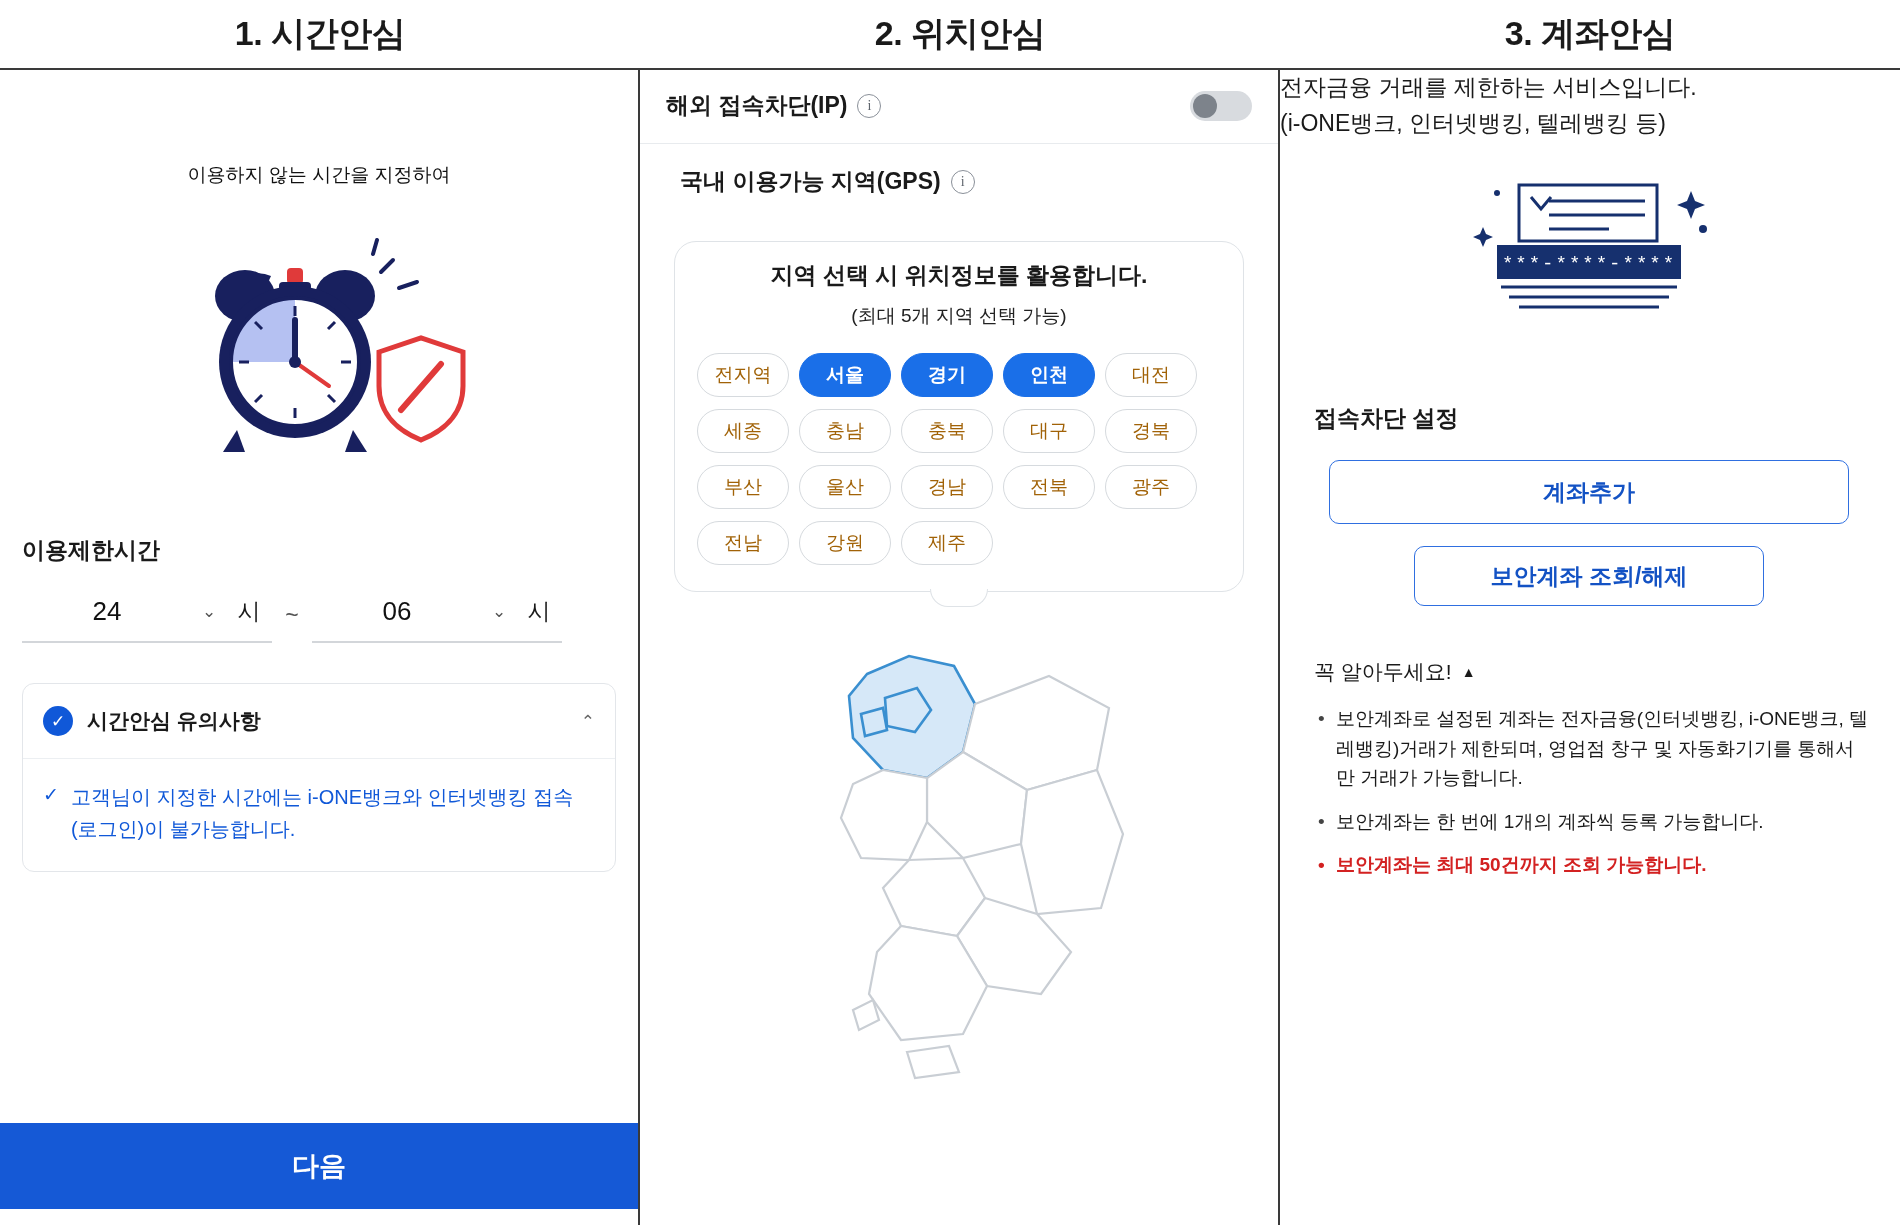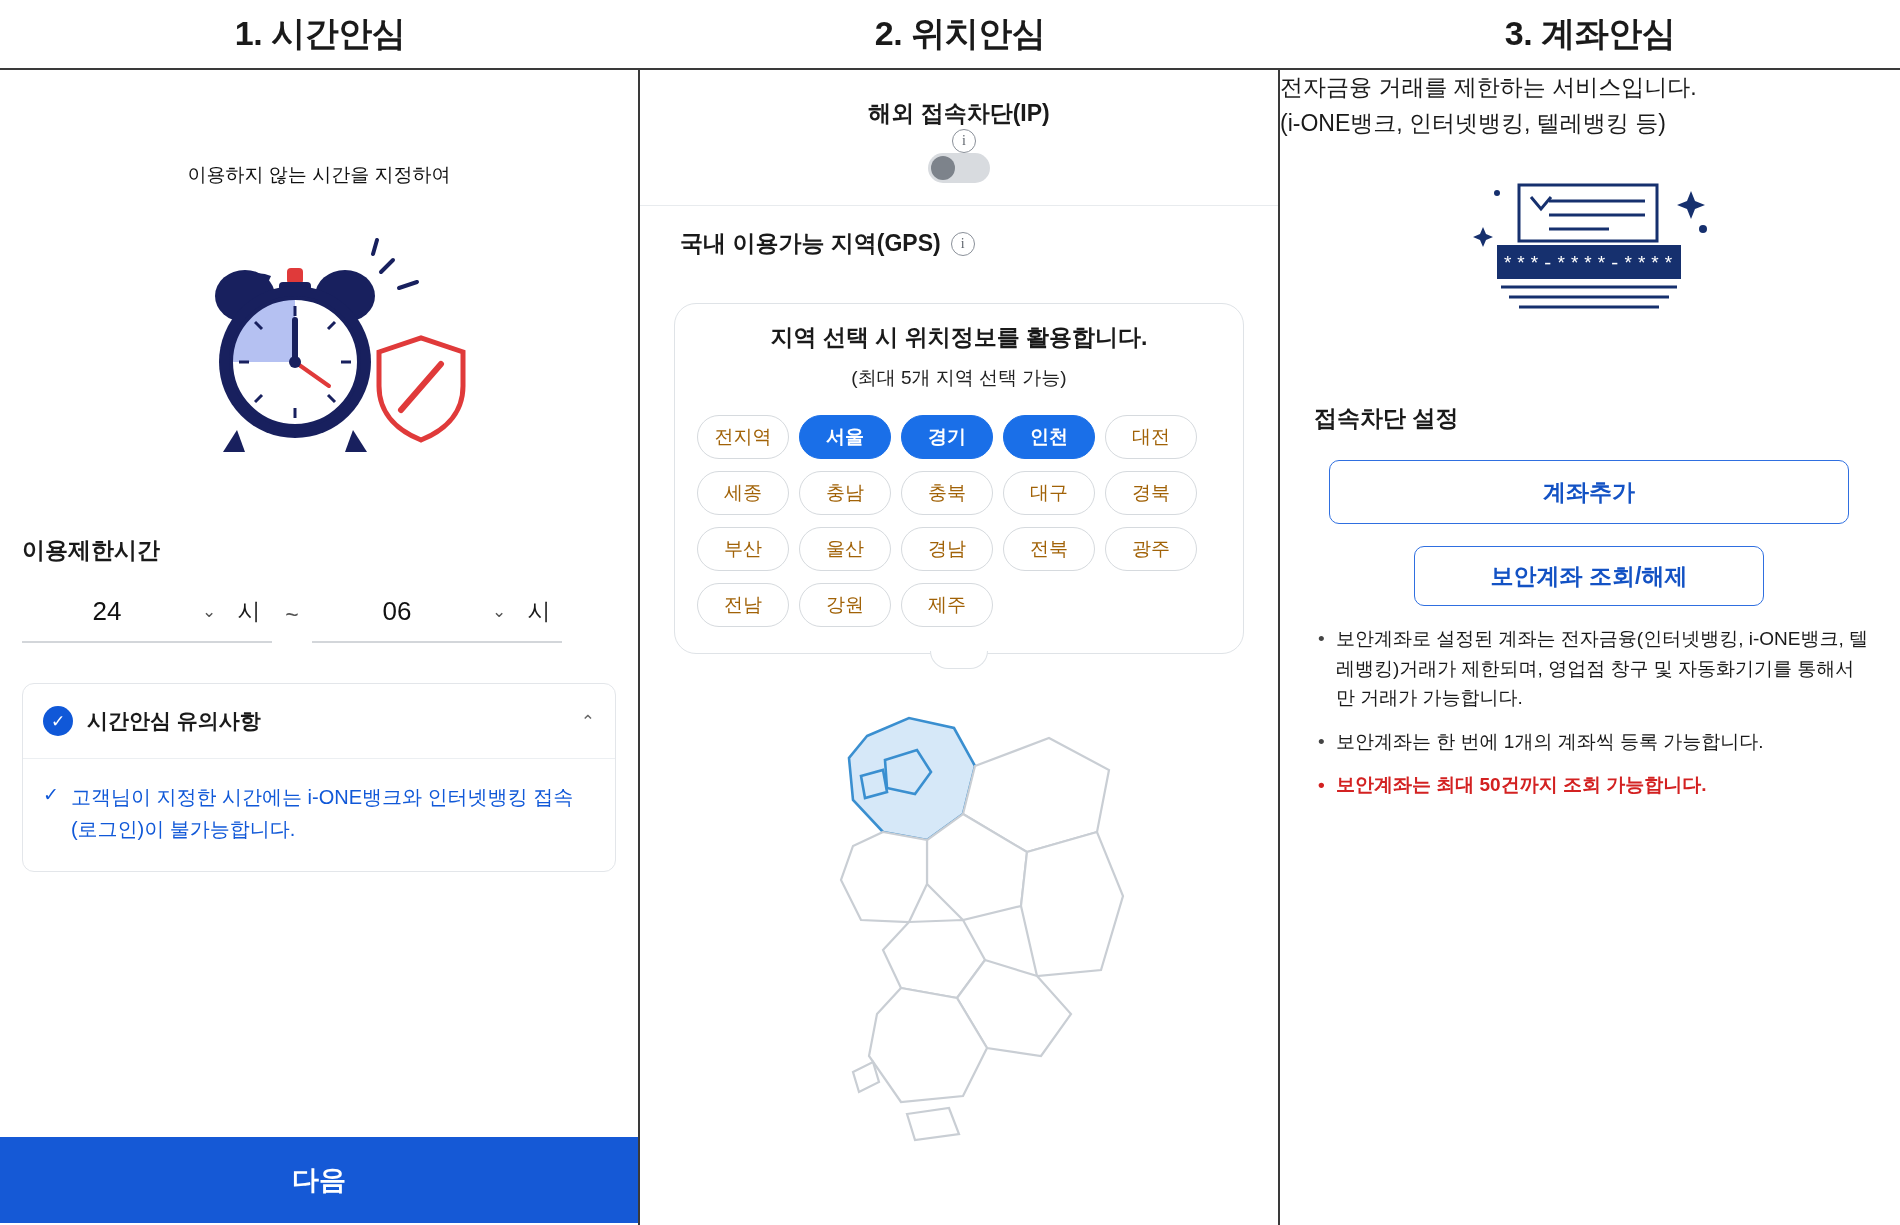--- a/index.html
+++ b/index.html
@@ -117,35 +117,34 @@
     align-items: flex-start;
   }
   .tick { color: #1058d8; font-size: 19px; line-height: 1.5; }
   .notice-text {
     color: #1058d8;
     font-size: 20px;
     line-height: 1.6;
   }
   .next-btn {
     position: absolute;
-    left: 0; bottom: 2px;
+    left: 0; bottom: 16px;
     width: 100%; height: 86px;
     background: #1559d6;
     color: #fff;
     display: flex; align-items: center; justify-content: center;
     font-size: 27px; font-weight: bold;
     border: none; cursor: pointer;
   }
 
   
   .row-ip {
     display: flex; align-items: center;
-    padding: 28px 26px 22px 26px;
+    padding: 20px 26px 22px 26px;
     border-bottom: 1px solid #e8ebee;
-    flex-direction: column;
   }
   .row-label { font-size: 23px; font-weight: bold; }
   .info-i {
     display: inline-flex; align-items: center; justify-content: center;
     width: 24px; height: 24px; border-radius: 50%;
     border: 1.6px solid #8a9099; color: #5d636b;
     font-size: 14px; margin-left: 10px;
     font-family: "Liberation Serif", serif;
   }
   .spacer { flex: 1; }
@@ -457,20 +456,24 @@
             <circle cx="58" cy="26" r="3"></circle>
           </g>
         </svg>
       </div>
 
       <div class="sec-title">접속차단 설정</div>
 
       <button class="btn-outline btn-add">계좌추가</button>
       <button class="btn-outline btn-check">보안계좌 조회/해제</button>
 
+      <div class="know-head">
+        <span>꼭 알아두세요!</span>
+        <span class="know-caret">▲</span>
+      </div>
 
       <ul class="bullets">
         <li>보안계좌로 설정된 계좌는 전자금융(인터넷뱅킹, i-ONE뱅크, 텔레뱅킹)거래가 제한되며, 영업점 창구 및 자동화기기를 통해서만 거래가 가능합니다.</li>
         <li>보안계좌는 한 번에 1개의 계좌씩 등록 가능합니다.</li>
         <li class="red">보안계좌는 최대 50건까지 조회 가능합니다.</li>
       </ul>
     </div>
 
   </div>
 </div>

